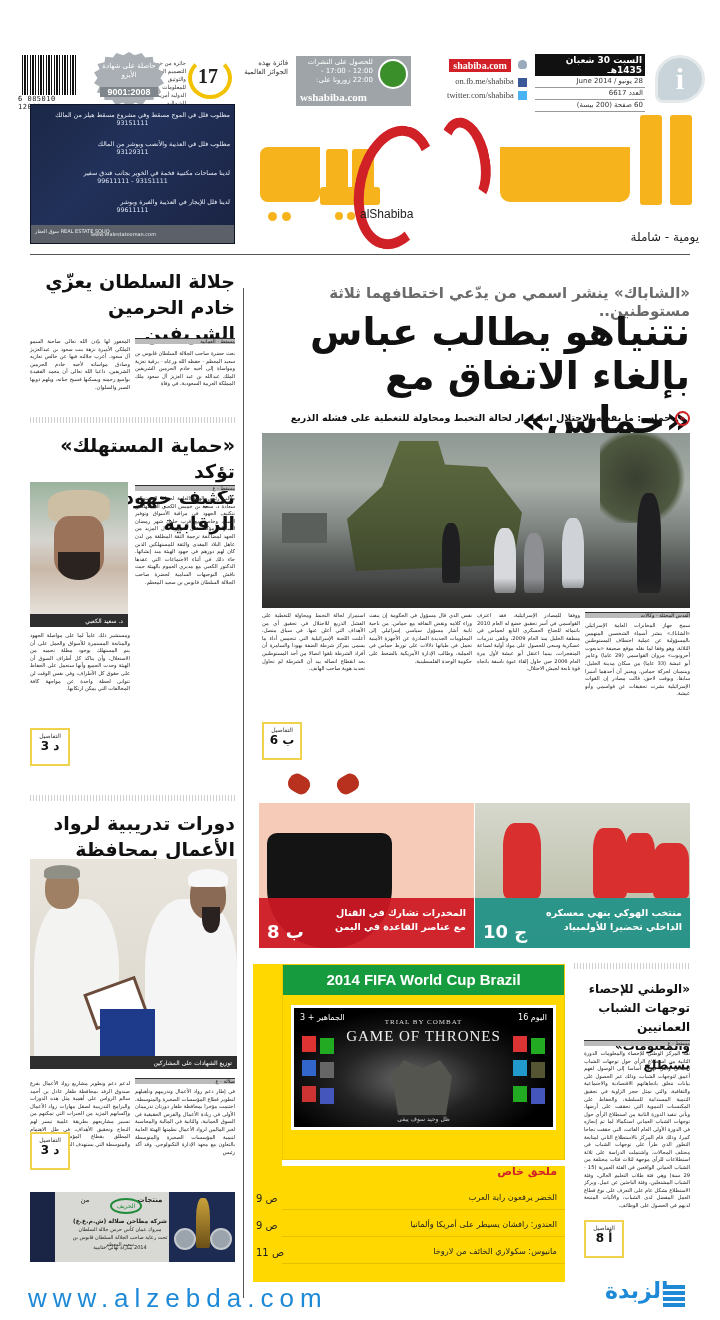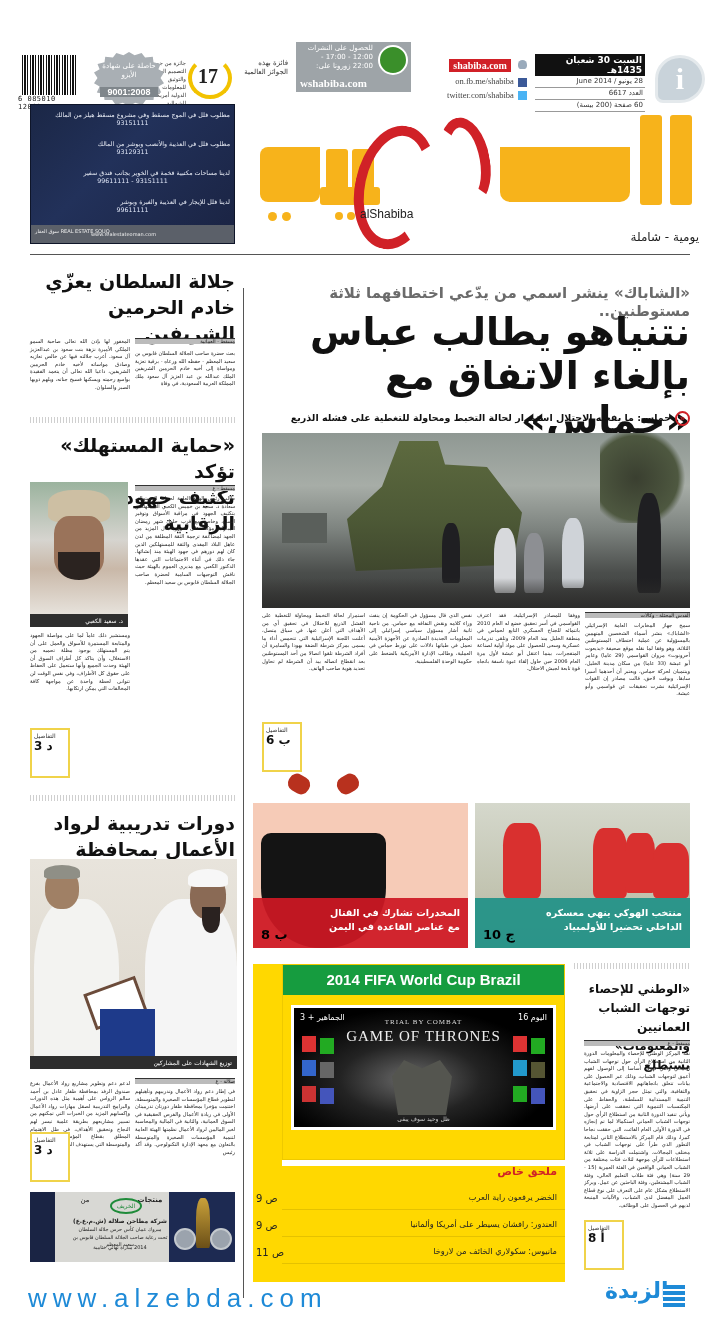--- a/index.html
+++ b/index.html
@@ -11,21 +11,21 @@
 
 .info-icon{left:655px;top:55px;width:50px;height:48px;border-radius:50% 50% 50% 8px;background:#c9d3da;border:3px solid #e4e9ec}
 .info-icon span{position:absolute;left:0;right:0;top:4px;text-align:center;font:bold 30px "Liberation Serif",serif;color:#fff}
 .dateline{left:535px;top:54px;width:110px}
 .dateline .bar{background:#111;color:#fff;font-size:9px;font-weight:bold;padding:1px 3px;direction:rtl;text-align:right}
 .dateline .row{font-size:7px;color:#333;border-bottom:1px solid #999;padding:1px 2px;direction:rtl;text-align:right;height:12px}
 .social{left:432px;top:54px;width:95px}
 .shabiba-link{background:#d12027;color:#fff;font:bold 10px "Liberation Serif",serif;padding:1px 4px;display:inline-block}
 .social .line{font-size:8.5px;color:#444;margin-top:3px;text-align:right;font-family:"Liberation Serif",serif}
 .soc-ic{display:inline-block;width:9px;height:9px;vertical-align:middle;margin-left:2px}
-.wbox{left:296px;top:42px;width:115px;height:50px;background:#9ea4a8;color:#fff}
+.wbox{left:296px;top:56px;width:115px;height:50px;background:#9ea4a8;color:#fff}
 .wbox .t{font-size:7px;direction:rtl;text-align:right;padding:2px 38px 0 4px;line-height:9px}
 .wbox .u{position:absolute;bottom:3px;left:4px;font:bold 11px "Liberation Serif",serif}
 .wbox .logo{position:absolute;right:3px;top:3px;width:30px;height:30px;border-radius:50%;background:#3a8f2a;border:2px solid #fff}
 .award{left:146px;top:55px;width:145px;height:48px}
 .award .num{position:absolute;left:52px;top:10px;font:bold 20px "Liberation Serif",serif;color:#222}
 .award .wreath{position:absolute;left:42px;top:2px;width:44px;height:42px;border:4px solid #f2c200;border-top-color:transparent;border-radius:50%}
 .award .left{position:absolute;left:0;top:4px;width:40px;font-size:5.5px;line-height:8px;direction:rtl;text-align:right;color:#333}
 .award .right{position:absolute;left:92px;top:4px;width:50px;font-size:7px;line-height:9px;direction:rtl;text-align:right;color:#333}
 .iso{left:94px;top:52px;width:70px;height:54px}
 .iso .seal{position:absolute;inset:0;background:#a9afb4;clip-path:polygon(50% 0,58% 6%,68% 2%,73% 10%,84% 9%,85% 19%,95% 22%,92% 32%,100% 38%,95% 48%,100% 58%,92% 64%,96% 75%,86% 78%,85% 89%,74% 89%,69% 98%,59% 94%,50% 100%,41% 94%,31% 98%,26% 89%,15% 89%,14% 78%,4% 75%,8% 64%,0 58%,5% 48%,0 38%,8% 32%,5% 22%,15% 19%,16% 9%,27% 10%,32% 2%,42% 6%)}
@@ -49,45 +49,45 @@
 .tagline{position:absolute;right:6px;top:123px;font-size:12px;direction:rtl;color:#222}
 
 .hr-top{left:30px;top:254px;width:660px;height:1px;background:#555}
 
 
 .story-title{font-weight:bold;color:#111;direction:rtl;text-align:right}
 .body-text{font-size:5.2px;line-height:7.6px;color:#222;direction:rtl;text-align:justify}
 .dateline-bar{height:6px;border-top:1px solid #333;background:#bbb;font-size:5px;direction:rtl;text-align:right;color:#111;line-height:5px}
 .divider-dots{height:6px;background:repeating-linear-gradient(90deg,#cfcfcf 0 1px,#fff 1px 3px)}
 .vrule{left:243px;top:288px;width:1px;height:1010px;background:#555}
-.details-box{border:2px solid #f0d34a;background:#fff;width:40px;height:50px;padding:2px;direction:rtl;text-align:left}
+.details-box{border:2px solid #f0d34a;background:#fff;width:40px;height:38px;padding:2px;direction:rtl;text-align:center}
 .details-box .l{font-size:6px;color:#333}
 .details-box .n{font-size:12px;font-weight:bold;color:#111}
 .photo-caption{background:#2e2e2e;color:#fff;font-size:6px;padding:3px 5px;direction:rtl;text-align:right}
 
 
 .kicker{left:262px;top:284px;width:428px;font-size:15px;font-weight:bold;color:#6b6b6b;direction:rtl;text-align:right}
 .headline{left:262px;top:310px;width:428px;font-size:38px;font-weight:900;line-height:44px;color:#111;direction:rtl;text-align:right;font-family:"DejaVu Sans",sans-serif;letter-spacing:-1px}
 .sub{left:262px;top:411px;width:428px;font-size:9.5px;font-weight:bold;color:#111;direction:rtl;text-align:right}
 .sub .chev{display:inline-block;width:15px;height:15px;border-radius:50%;border:2px solid #d02127;color:#d02127;font-size:9px;line-height:11px;text-align:center;margin-left:4px;vertical-align:middle}
 .lead-photo{left:262px;top:433px;width:428px;height:175px;background:linear-gradient(180deg,#8f9893 0%,#a7ada7 30%,#7d837f 55%,#4a4d4b 80%,#3b3b3b 100%);overflow:hidden}
 .bulldozer{position:absolute;left:85px;top:8px;width:175px;height:130px;background:linear-gradient(180deg,#5d6a3f,#4d5936 60%,#3f472d);clip-path:polygon(30% 0,52% 0,56% 18%,80% 20%,100% 55%,95% 95%,5% 100%,0 60%,20% 35%)}
 .trees{position:absolute;right:0;top:0;width:90px;height:90px;background:radial-gradient(circle at 40% 50%,#3a3f30,#4e5840 60%,transparent 70%)}
 .figure{position:absolute;background:#1f1f22;border-radius:40% 40% 10% 10%}
 .lead-cols{left:262px;top:612px;width:428px;height:150px}
 .col{position:absolute;top:0;height:150px}
 
 
-.drugs{left:253px;top:803px;width:215px;height:145px;background:#f6cbb7;overflow:hidden}
+.drugs{left:259px;top:803px;width:215px;height:145px;background:#f6cbb7;overflow:hidden}
 .drugs .pot{position:absolute;left:8px;top:30px;width:125px;height:115px;background:#141414;border-radius:10px 10px 60px 60px}
 .drugs .band,.hockey .band{position:absolute;left:0;right:0;bottom:0;height:50px}
 .drugs .band{background:rgba(206,24,36,.93)}
 .hockey .band{background:rgba(31,145,135,.92)}
 .promo-text{position:absolute;right:8px;top:8px;font-size:9.5px;font-weight:bold;color:#fff;direction:rtl;text-align:right;line-height:14px}
-.promo-num{position:absolute;left:8px;bottom:6px;font-size:13px;font-weight:900;color:#000000;direction:rtl}
+.promo-num{position:absolute;left:8px;bottom:6px;font-size:18px;font-weight:900;color:#ffffff;direction:rtl}
 .hockey{left:475px;top:803px;width:215px;height:145px;background:linear-gradient(180deg,#d5d8cc,#c2c4b1 60%,#b4b09d);overflow:hidden}
 .player{position:absolute;background:#d9302f;border-radius:30% 30% 10% 10%}
 .capsule{position:absolute;width:22px;height:18px;background:#b8311e;border-radius:8px;transform:rotate(30deg)}
 
 
 .wc{left:282px;top:964px;width:283px;height:196px;background:#ffd800;border:1px solid #eec900}
 .wc-title{position:absolute;left:0;right:0;top:0;height:30px;background:#169c3f;color:#fff;font:bold 15px "Liberation Sans",sans-serif;text-align:center;line-height:30px}
 .got{position:absolute;left:8px;top:40px;width:265px;height:125px;background:radial-gradient(ellipse at 45% 60%,#6a6a6a 0,#232323 35%,#000 70%);border:3px solid #fff}
 .got .t1{position:absolute;left:0;right:0;top:10px;text-align:center;color:#ddd;font:7px "Liberation Serif",serif;letter-spacing:1px}
 .got .t2{position:absolute;left:0;right:0;top:20px;text-align:center;color:#eee;font:15px "Liberation Serif",serif;letter-spacing:1px}

